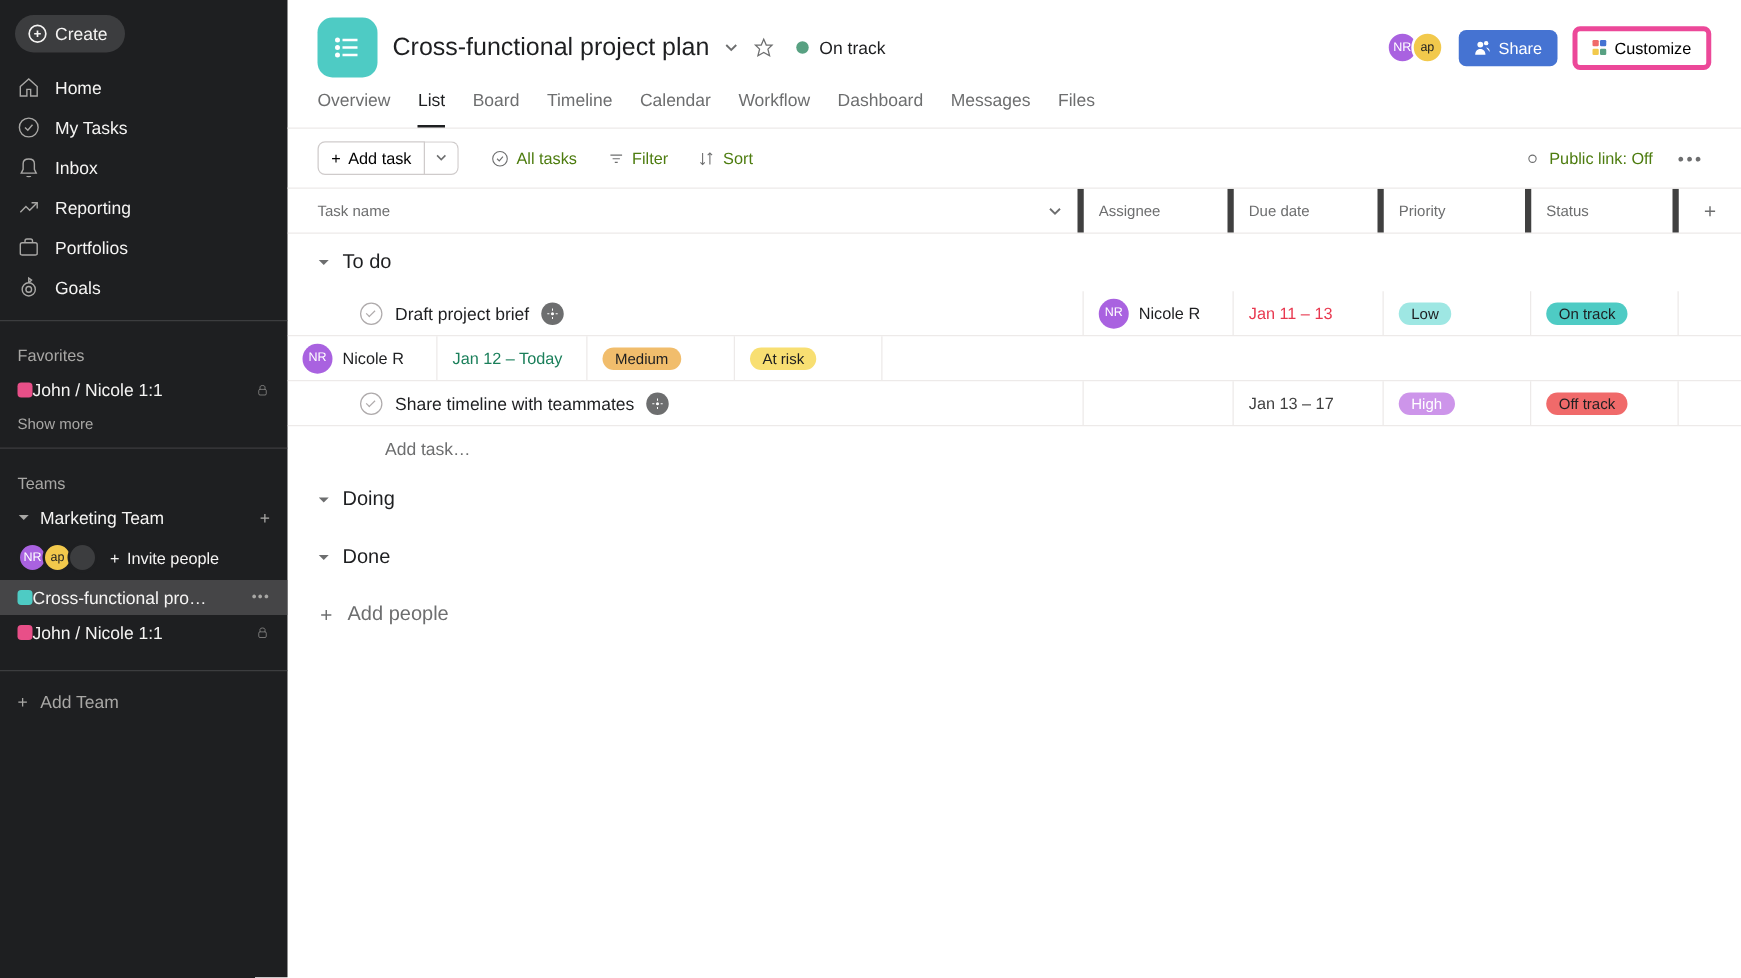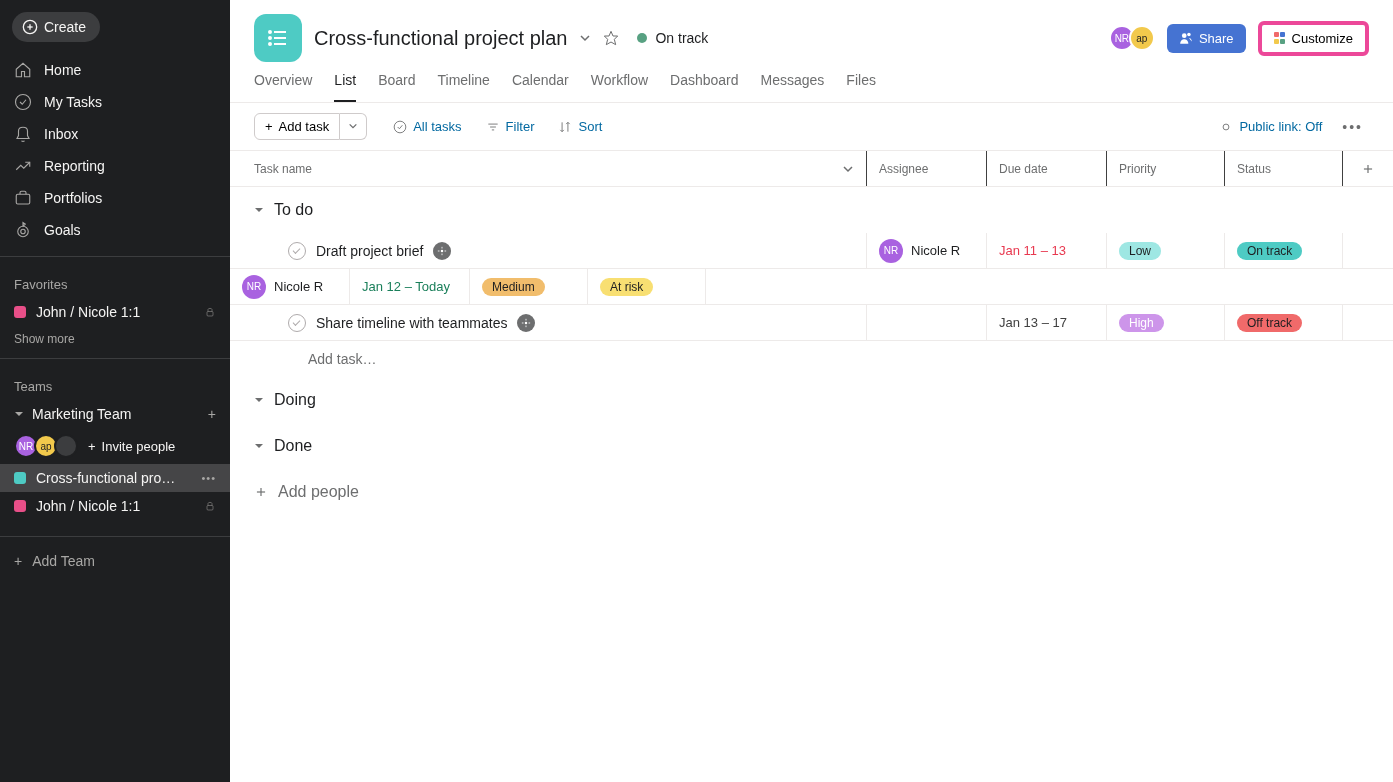--- a/index.html
+++ b/index.html
@@ -8,21 +8,21 @@
   
   .sidebar { width: 230px; background: #1e1f21; color: #f5f4f3; height: 100%; overflow-y: auto; flex-shrink: 0; }
   .sb-create { margin: 12px 12px 8px; }
   .sb-create-btn { background: #3c3d3f; border: none; color: #f5f4f3; border-radius: 16px; padding: 7px 14px 7px 10px; font-size: 14px; display: inline-flex; align-items: center; gap: 6px; cursor: pointer; }
   .sb-create-btn svg { width: 16px; height: 16px; fill: none; stroke: #f5f4f3; stroke-width: 2; }
   .sb-nav { padding: 4px 0; }
   .sb-item { display: flex; align-items: center; gap: 12px; padding: 7px 14px; color: #f5f4f3; cursor: pointer; font-size: 14px; }
   .sb-item svg { width: 18px; height: 18px; fill: none; stroke: #a8a7a5; stroke-width: 1.5; flex-shrink: 0; }
   .sb-divider { height: 1px; background: #3c3d3f; margin: 6px 0; }
   .sb-section-hdr { font-size: 13px; color: #a8a7a5; padding: 14px 14px 6px; font-weight: 500; }
-  .sb-proj { display: flex; align-items: center; gap: 10px; padding: 6px 14px; cursor: pointer; font-size: 14px; position: relative; justify-content: space-between; }
+  .sb-proj { display: flex; align-items: center; padding: 6px 14px; cursor: pointer; font-size: 14px; position: relative; justify-content: space-between; }
   .sb-proj.active { background: #454547; }
   .sb-proj-sq { width: 12px; height: 12px; border-radius: 3px; flex-shrink: 0; }
   .sb-proj-label { flex: 1; white-space: nowrap; overflow: hidden; text-overflow: ellipsis; }
   .sb-proj-lock { width: 12px; height: 12px; stroke: #a8a7a5; fill: none; flex-shrink: 0; }
   .sb-showmore { font-size: 12px; color: #a8a7a5; padding: 6px 14px; cursor: pointer; }
   .sb-team-hdr { display: flex; align-items: center; gap: 8px; padding: 6px 14px; cursor: pointer; font-size: 14px; font-weight: 500; }
   .sb-team-hdr svg.chev { width: 10px; height: 10px; fill: #a8a7a5; }
   .sb-team-hdr .plus { margin-left: auto; color: #a8a7a5; cursor: pointer; }
   .sb-team-avatars { display: flex; align-items: center; gap: 0; padding: 6px 14px; }
   .avatar-sm { width: 24px; height: 24px; border-radius: 50%; display: inline-flex; align-items: center; justify-content: center; font-size: 10px; font-weight: 500; margin-left: -4px; border: 2px solid #1e1f21; }
@@ -51,29 +51,29 @@
   .cust-icon span { width: 5px; height: 5px; border-radius: 1px; }
   .tabs { display: flex; gap: 22px; }
   .tab { padding: 0 0 12px; font-size: 14px; color: #6d6e6f; cursor: pointer; border-bottom: 2px solid transparent; }
   .tab.active { color: #1e1f21; font-weight: 500; border-bottom-color: #1e1f21; }
   
   
   .toolbar { display: flex; align-items: center; padding: 10px 24px; border-bottom: 1px solid #edeae9; gap: 4px; }
   .tb-addtask { display: flex; }
   .tb-addtask-main { border: 1px solid #cfcbcb; border-radius: 6px 0 0 6px; padding: 5px 10px; background: #fff; font-size: 13px; display: inline-flex; align-items: center; gap: 6px; cursor: pointer; }
   .tb-addtask-drop { border: 1px solid #cfcbcb; border-left: none; border-radius: 0 6px 6px 0; padding: 5px 8px; background: #fff; cursor: pointer; }
-  .tb-btn { border: none; background: transparent; padding: 5px 10px; font-size: 13px; color: #0369a1; display: inline-flex; align-items: center; gap: 6px; cursor: pointer; border-radius: 6px; }
+  .tb-btn { border: none; background: transparent; padding: 5px 10px; font-size: 13px; color: #4d7c0f; display: inline-flex; align-items: center; gap: 6px; cursor: pointer; border-radius: 6px; }
   .tb-btn svg { width: 14px; height: 14px; fill: none; stroke: #6d6e6f; stroke-width: 1.5; }
   .tb-spacer { flex: 1; }
   .tb-more { padding: 4px 6px; cursor: pointer; color: #6d6e6f; letter-spacing: 2px; }
   
   
   .table-wrap { flex: 1; overflow: auto; }
   .thead { display: flex; border-bottom: 1px solid #edeae9; font-size: 12px; color: #6d6e6f; height: 36px; align-items: center; }
-  .th { padding: 0 12px; border-right: 1px solid #404040; height: 100%; display: flex; align-items: center; }
+  .th { padding: 0 12px; border-right: 5px solid #404040; height: 100%; display: flex; align-items: center; }
   .th-task { flex: 1; min-width: 400px; padding-left: 24px; justify-content: space-between; }
   .th-task svg { width: 12px; height: 12px; stroke: #6d6e6f; fill: none; cursor: pointer; }
   .th-assignee { width: 120px; }
   .th-due { width: 120px; }
   .th-priority { width: 118px; }
   .th-status { width: 118px; }
   .th-add { width: 50px; border-right: none; justify-content: center; cursor: pointer; }
   .th-add svg { width: 14px; height: 14px; stroke: #6d6e6f; fill: none; }
   
   .section-hdr { display: flex; align-items: center; gap: 10px; padding: 14px 24px; font-size: 16px; font-weight: 500; cursor: pointer; }

